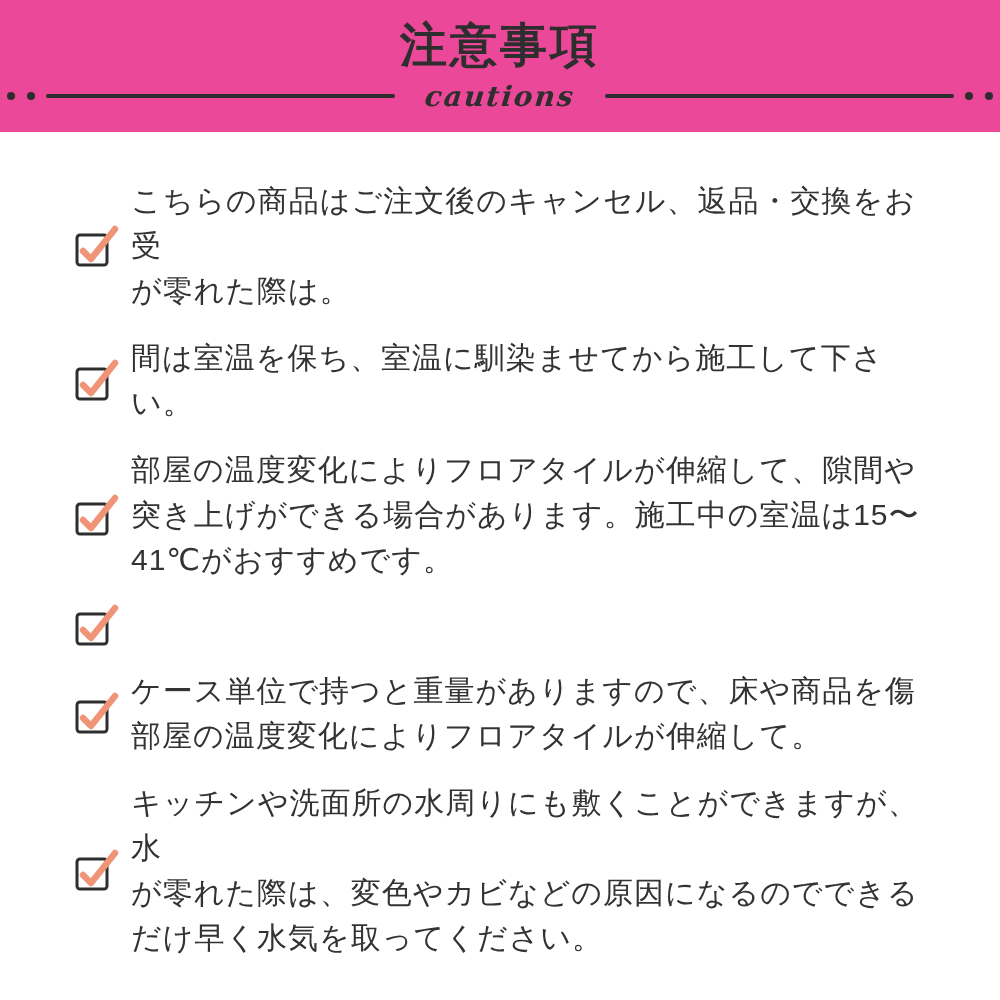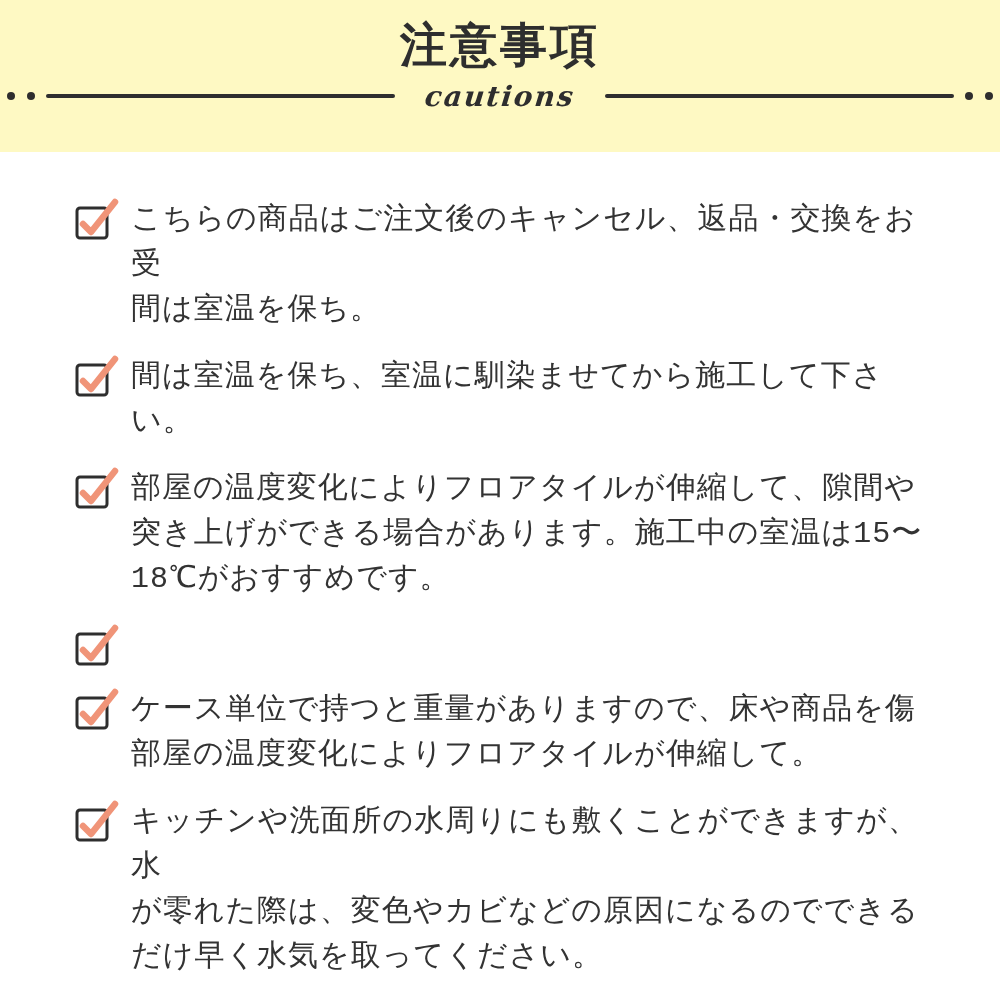--- a/index.html
+++ b/index.html
@@ -7,22 +7,22 @@
   body {
     height: 1000px;
     background: #ffffff;
     font-family: "Liberation Sans", "DejaVu Sans", sans-serif;
     color: #333333;
     overflow: hidden;
   }
 
   
   .header {
-    height: 152px;
-    background: #fef9c3;
+    height: 132px;
+    background: #ec4899;
     position: relative;
   }
   .page-title {
     text-align: center;
     padding-top: 16px;
     font-size: 47px;
     line-height: 58px;
     font-weight: 700;
     letter-spacing: 3px;
     color: #2E2E2E;
@@ -63,23 +63,22 @@
     color: #2E2E2E;
     transform: skewX(-6deg);
   }
 
   
   .caution-list {
     padding: 46px 55px 0 74px;
   }
   .caution-item {
     display: flex;
-    align-items: flex-start;
+    align-items: center;
     margin-bottom: 22px;
-    font-family: Liberation Mono, monospace;
   }
   .checkbox {
     width: 46px;
     height: 44px;
     flex-shrink: 0;
     margin-right: 11px;
     margin-top: -2px;
   }
   .item-text {
     font-size: 30px;
@@ -106,21 +105,21 @@
 </div>
 
 <div class="caution-list">
   <div class="caution-item">
     <svg class="checkbox" viewBox="0 0 46 44" xmlns="http://www.w3.org/2000/svg">
       <rect x="3" y="12" width="30" height="30" rx="3" fill="#ffffff" stroke="#2E2E2E" stroke-width="3"></rect>
       <path d="M 9 28 L 17 36 L 41 6" fill="none" stroke="#F09478" stroke-width="6.5" stroke-linecap="round" stroke-linejoin="round"></path>
     </svg>
     <div class="item-text">
         <div>こちらの商品はご注文後のキャンセル、返品・交換をお受</div>
-        <div>間は室温を保ち。</div>
+        <div>が零れた際は。</div>
       </div>
   </div>
 
   <div class="caution-item">
     <svg class="checkbox" viewBox="0 0 46 44" xmlns="http://www.w3.org/2000/svg">
       <rect x="3" y="12" width="30" height="30" rx="3" fill="#ffffff" stroke="#2E2E2E" stroke-width="3"></rect>
       <path d="M 9 28 L 17 36 L 41 6" fill="none" stroke="#F09478" stroke-width="6.5" stroke-linecap="round" stroke-linejoin="round"></path>
     </svg>
     <div class="item-text">
         <div>間は室温を保ち、室温に馴染ませてから施工して下さい。</div>
@@ -128,21 +127,21 @@
   </div>
 
   <div class="caution-item">
     <svg class="checkbox" viewBox="0 0 46 44" xmlns="http://www.w3.org/2000/svg">
       <rect x="3" y="12" width="30" height="30" rx="3" fill="#ffffff" stroke="#2E2E2E" stroke-width="3"></rect>
       <path d="M 9 28 L 17 36 L 41 6" fill="none" stroke="#F09478" stroke-width="6.5" stroke-linecap="round" stroke-linejoin="round"></path>
     </svg>
     <div class="item-text">
         <div>部屋の温度変化によりフロアタイルが伸縮して、隙間や</div>
         <div>突き上げができる場合があります。施工中の室温は15〜</div>
-        <div>18℃がおすすめです。</div>
+        <div>41℃がおすすめです。</div>
       </div>
   </div>
 
   <div class="caution-item">
     <svg class="checkbox" viewBox="0 0 46 44" xmlns="http://www.w3.org/2000/svg">
       <rect x="3" y="12" width="30" height="30" rx="3" fill="#ffffff" stroke="#2E2E2E" stroke-width="3"></rect>
       <path d="M 9 28 L 17 36 L 41 6" fill="none" stroke="#F09478" stroke-width="6.5" stroke-linecap="round" stroke-linejoin="round"></path>
     </svg>
   </div>
 

